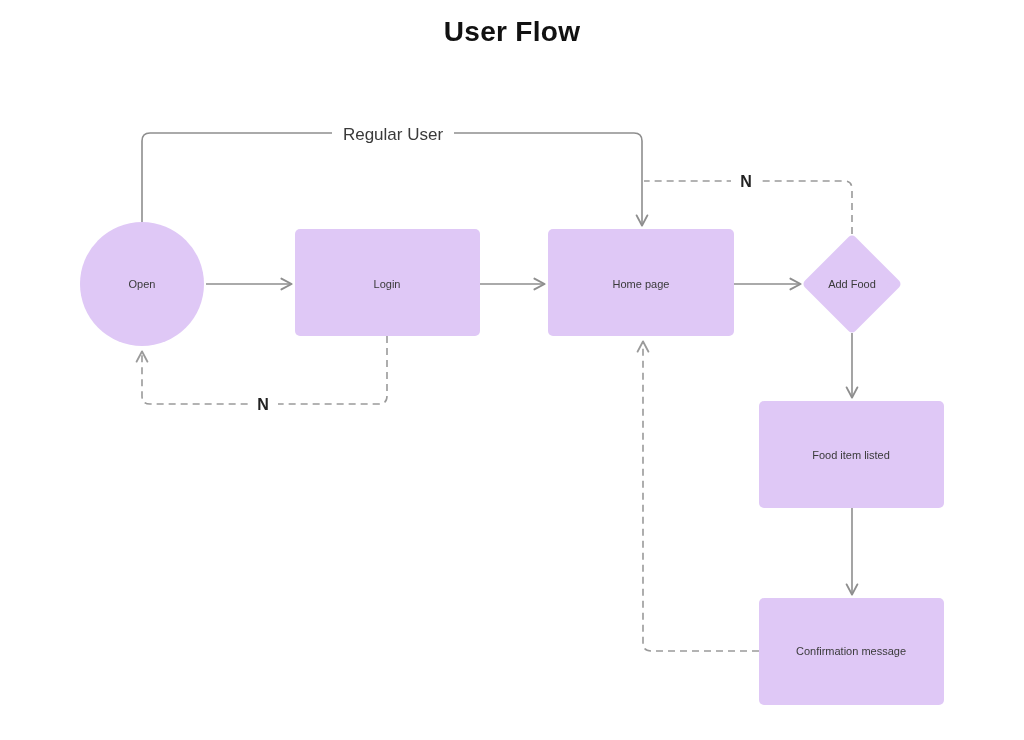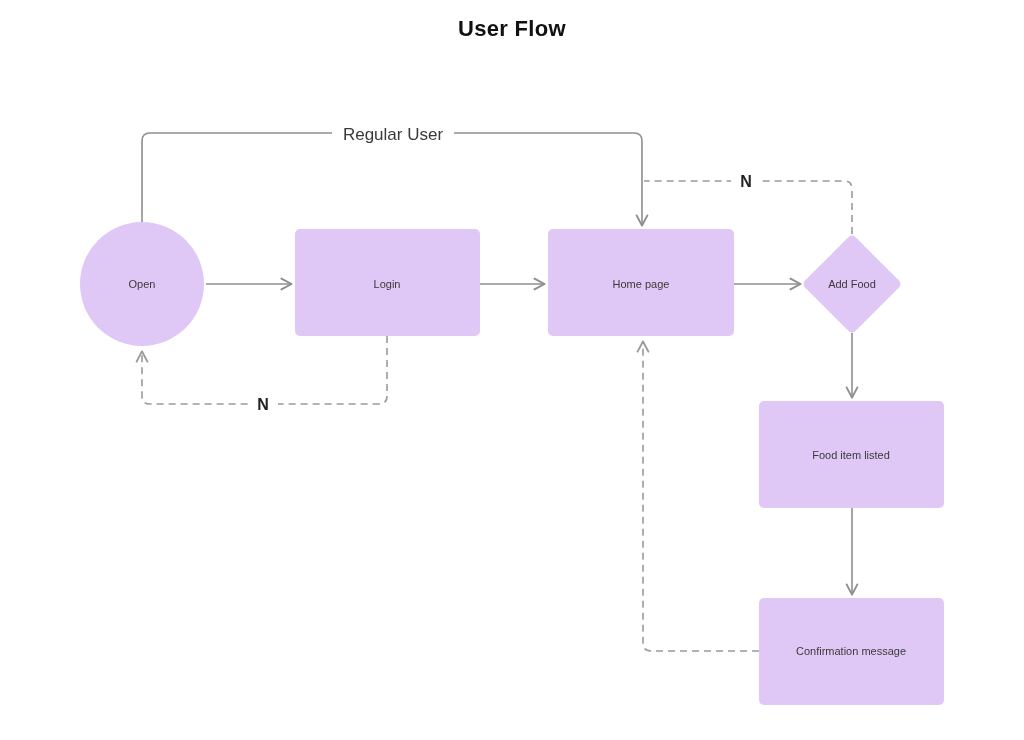--- a/index.html
+++ b/index.html
@@ -14,21 +14,21 @@
     height: 740px;
     background: #ffffff;
     overflow: hidden;
   }
   #page-title {
     position: absolute;
     top: 16px;
     left: 0;
     width: 100%;
     text-align: center;
-    font-size: 22px;
+    font-size: 28px;
     font-weight: 700;
     color: #111111;
     letter-spacing: 0.3px;
   }
   svg { position: absolute; top: 0; left: 0; }
   .edge {
     fill: none;
     stroke-width: 1.6;
   }
   .edge.dashed {

